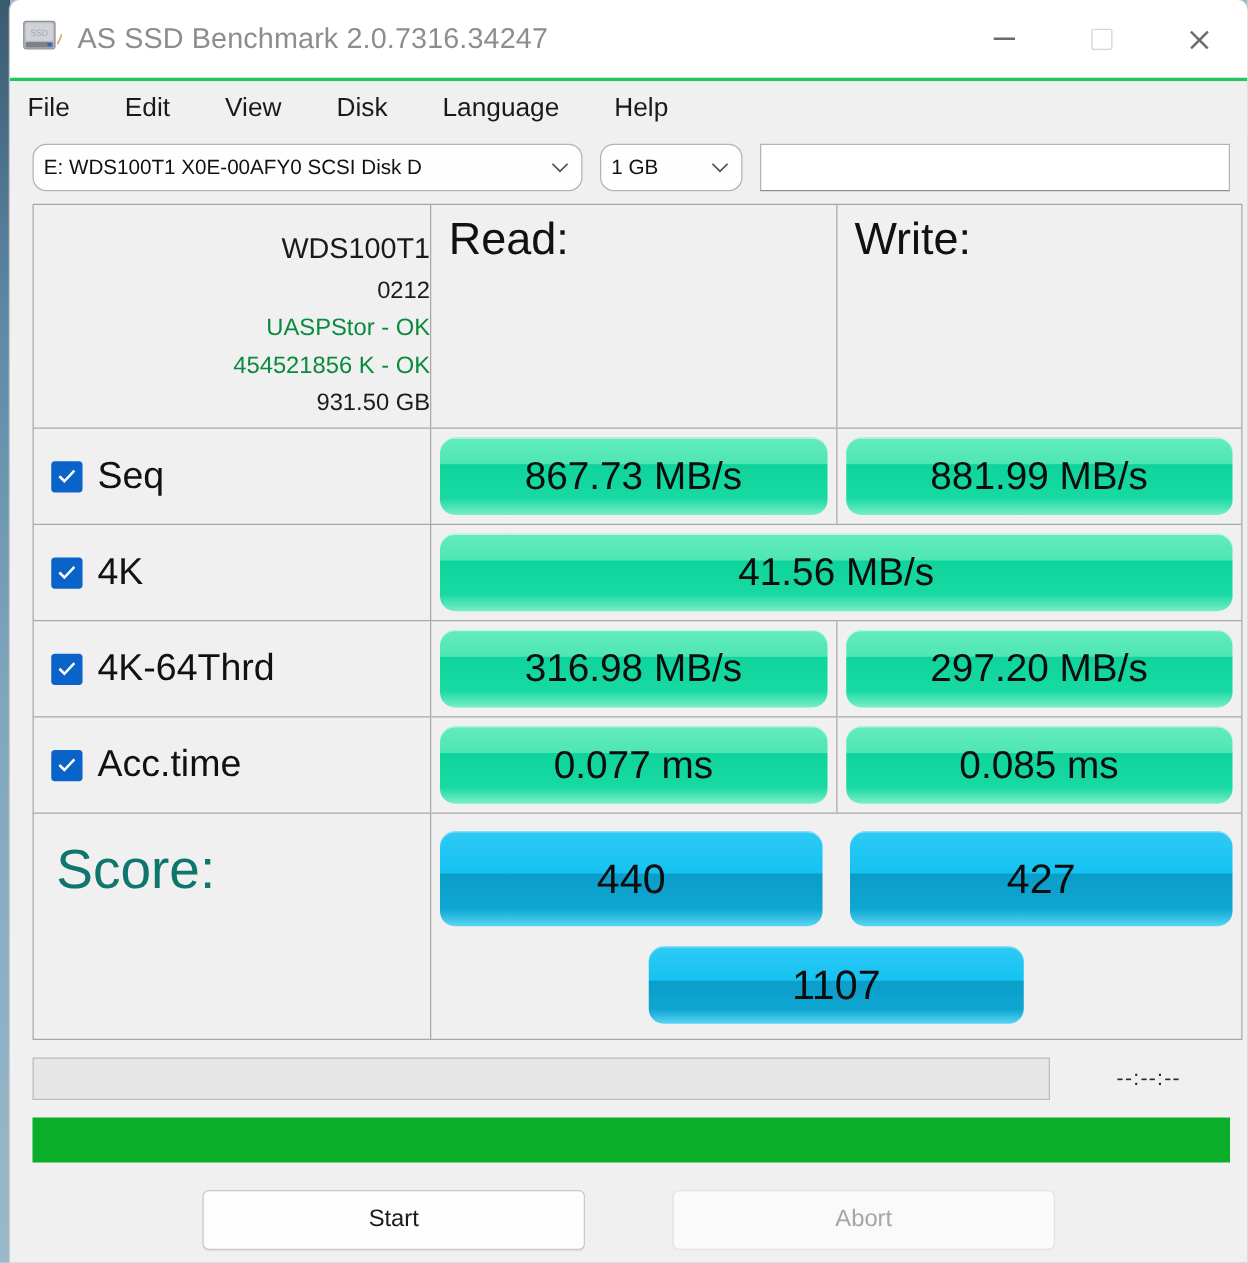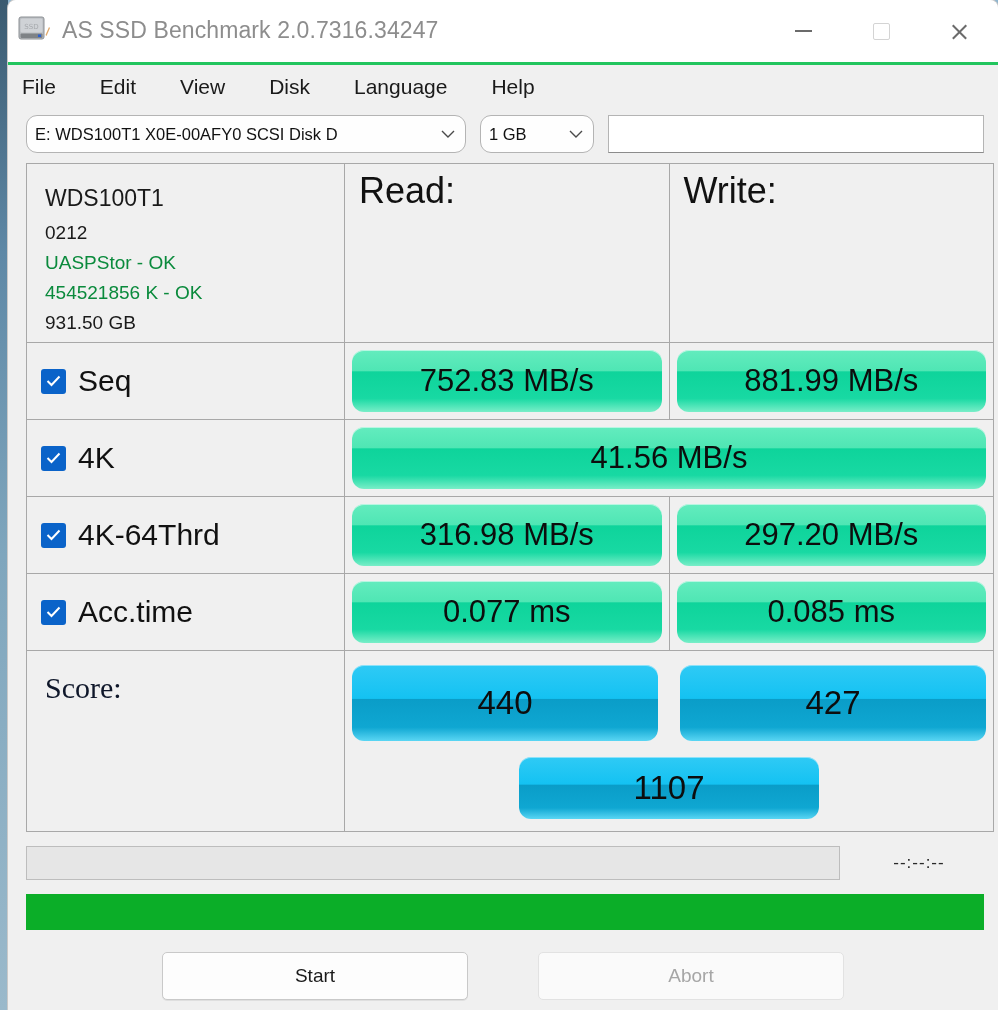--- a/index.html
+++ b/index.html
@@ -48,21 +48,21 @@
   .combo.drive{width:440px;}
   .combo.size{width:114px;}
   .combo-text{font-size:16.5px;color:#111;padding-left:8px;white-space:nowrap;
     overflow:hidden;text-overflow:clip;flex:1;}
   .chev{width:22px;margin-right:6px;display:flex;align-items:center;justify-content:center;}
   .chev svg{display:block;}
   .logfield{flex:1;height:38px;background:#ffffff;border:1px solid #b4b4b4;
     border-bottom-color:#8c8c8c;box-sizing:border-box;}
 
   
-  .grid{margin:4px 4px 0 18px;border:1px solid #a8a8a8;background:#f0f0f0;}
+  .grid{margin:4px 4px 0 18px;border:1px solid #a8a8a8;background:#f0f0f0;text-align:right;}
   .row{display:flex;border-bottom:1px solid #a8a8a8;}
   .row:last-child{border-bottom:none;}
   .cell-label{width:318px;border-right:1px solid #a8a8a8;box-sizing:border-box;}
   .cell-val{flex:1;border-right:1px solid #a8a8a8;box-sizing:border-box;
     display:flex;align-items:center;justify-content:center;}
   .cell-val:last-child{border-right:none;}
 
   
   .row.head{height:178px;}
   .row.head .cell-label{padding:16px 0 0 18px;}
@@ -86,21 +86,21 @@
   .pill.green{
     background:linear-gradient(180deg,#63ecbe 0%,#4fe6b4 34%,#0ed49b 35%,#18d9a3 78%,#79eec8 100%);
     box-shadow:inset 0 1px 0 rgba(255,255,255,.55);}
   .pill.blue{
     background:linear-gradient(180deg,#2fcaf5 0%,#14c2f2 44%,#0a9dc8 45%,#0fa7d2 82%,#5ad6f4 100%);
     box-shadow:inset 0 1px 0 rgba(255,255,255,.45);}
 
   
   .row.score{height:180px;}
   .row.score .cell-label{display:flex;align-items:flex-start;padding:20px 0 0 18px;}
-  .score-title{font-size:30px;color:#0f172a;font-family:Liberation Serif, serif;}
+  .score-title{font-size:44px;color:#0f766e;}
   .score-area{flex:1;display:flex;flex-direction:column;align-items:center;
     padding-top:14px;box-sizing:border-box;}
   .score-top{display:flex;width:100%;gap:8px;}
   .score-top .scorecell{flex:1;display:flex;justify-content:center;}
   .pill.score-pill{height:76px;width:calc(100% - 14px);font-size:33px;}
   .pill.total-pill{height:62px;width:300px;font-size:33px;margin-top:16px;}
 
   
   .statusrow{display:flex;align-items:center;margin:14px 14px 0 18px;gap:14px;}
   .statusbox{flex:1;height:34px;background:#e6e6e6;border:1px solid #bdbdbd;
@@ -198,21 +198,21 @@
     <div class="row test">
       <div class="cell-label">
         <span class="chkbox">
           <svg width="15" height="12" viewBox="0 0 15 12">
               <path d="M1.5 6 L5.5 10 L13.5 1.5" stroke="#ffffff" stroke-width="2" fill="none"></path>
             </svg>
         </span>
         <span class="test-name">Seq</span>
       </div>
       <div class="cell-val">
-        <span class="pill green">752.83 MB/s</span>
+        <span class="pill green">867.73 MB/s</span>
       </div>
       <div class="cell-val">
         <span class="pill green">881.99 MB/s</span>
       </div>
     </div>
 
     <div class="row test">
       <div class="cell-label">
         <span class="chkbox">
           <svg width="15" height="12" viewBox="0 0 15 12">

